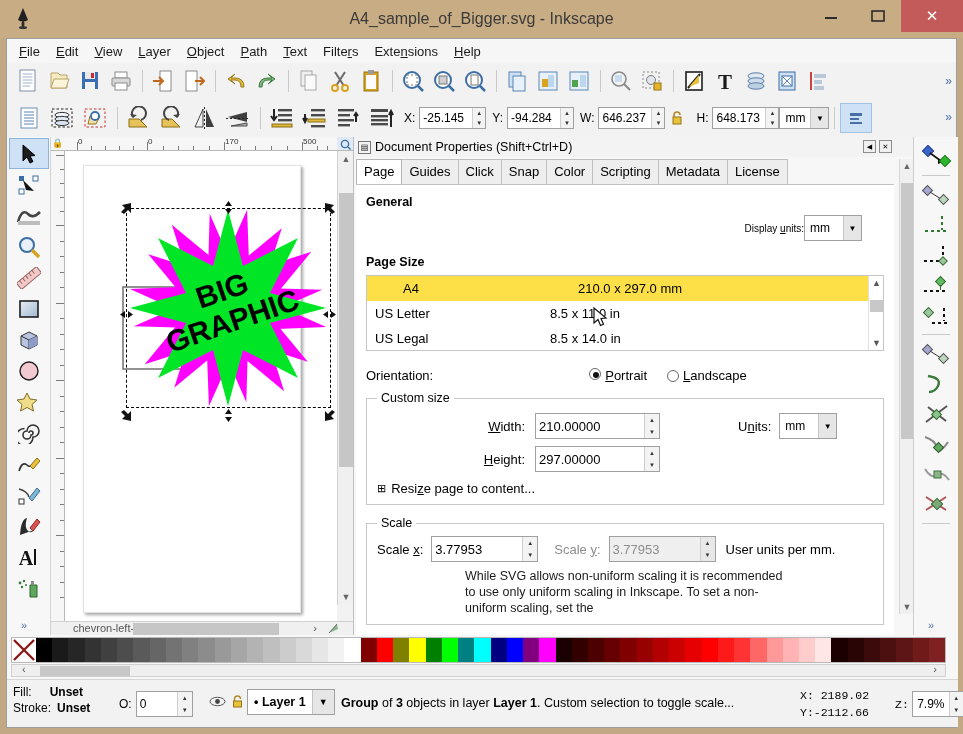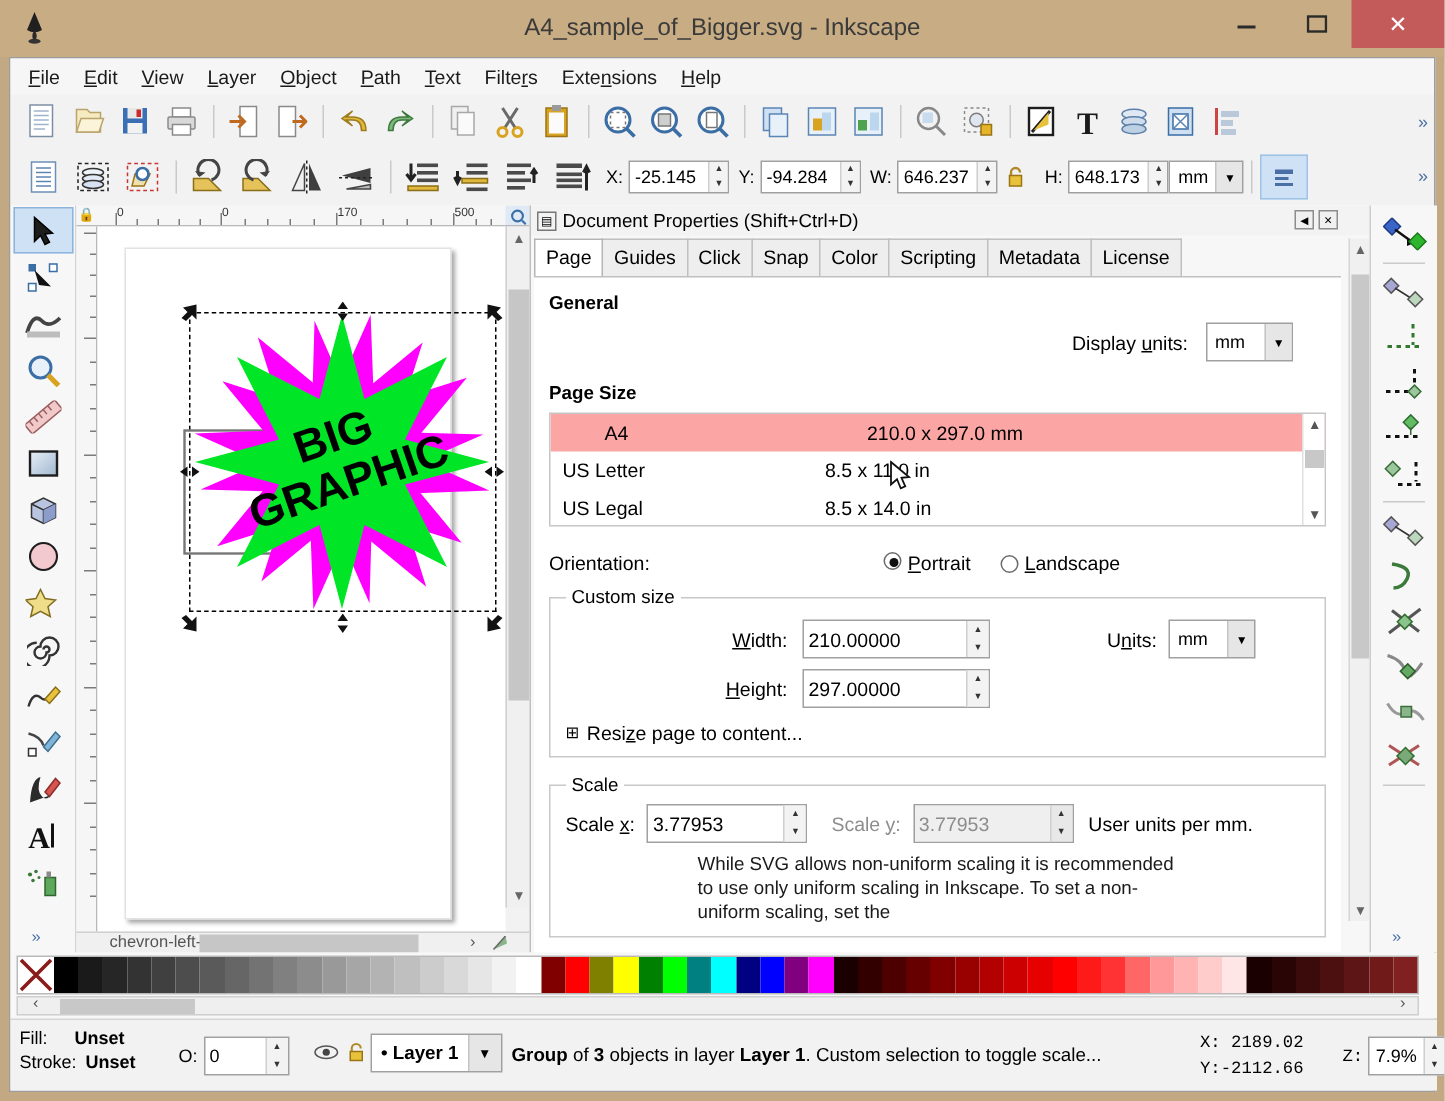--- a/index.html
+++ b/index.html
@@ -118,21 +118,21 @@
          font-size:13px; margin-right:-1px; }
   .tab.active { background:#ffffff; border-color:#b5b5b5; position:relative; z-index:2; }
   .tabpage { position:absolute; left:2px; top:47px; width:538px; height:451px; background:#fff;
              border-top:1px solid #c0c0c0; padding:8px 10px 0 10px; overflow:hidden; }
   .sect-title { font-weight:bold; font-size:12.5px; margin:2px 0 6px; }
   .row { display:flex; align-items:center; }
   .right { justify-content:flex-end; }
   .pagesize-list { border:1px solid #c6c6c6; height:76px; position:relative; overflow:hidden;
                    margin-top:2px; }
   .ps-row { display:flex; height:25px; align-items:center; padding:0 8px; font-size:13px; }
-  .ps-row.sel { background:#fca5a5;padding-left:36px; }
+  .ps-row.sel { background:#fde047;padding-left:36px; }
   .ps-name { width:175px; }
   .ps-list-sb { position:absolute; right:0; top:0; width:15px; height:100%; background:#fff;
                 border-left:1px solid #e0e0e0; }
   .ps-list-sb .t { position:absolute; left:1px; top:24px; width:13px; height:12px; background:#c8c8c8; }
   .ps-list-sb .a1 { position:absolute; left:0; top:2px; width:15px; text-align:center; font-size:9px; color:#555; }
   .ps-list-sb .a2 { position:absolute; left:0; bottom:2px; width:15px; text-align:center; font-size:9px; color:#555; }
   .radio { width:12px; height:12px; border:1px solid #6b6b6b; border-radius:50%;
            display:inline-block; position:relative; background:#fff; margin-right:4px; }
   .radio.on::after { content:""; position:absolute; left:2.5px; top:2.5px; width:6px; height:6px;
                      border-radius:50%; background:#111; }
@@ -824,21 +824,21 @@
           <div class="tab">Snap</div>
           <div class="tab">Color</div>
           <div class="tab">Scripting</div>
           <div class="tab">Metadata</div>
           <div class="tab">License</div>
         </div>
 
         <div class="tabpage">
           <div class="sect-title">General</div>
           <div class="row right" style="margin:6px 22px 0 0">
-            <span style="font-size:13px; margin-right:12px">Display <u>u</u>nits:</span>
+            <span style="font-size:10px; margin-right:0">Display <u>u</u>nits:</span>
             <span class="unitsel" style="height:26px">
               <span class="v" style="width:38px">mm</span>
               <span class="arr" style="height:24px">▼</span>
             </span>
           </div>
 
           <div class="sect-title" style="margin-top:14px">Page Size</div>
           <div class="pagesize-list">
             <div class="ps-row sel">
               <span class="ps-name">A4</span>

